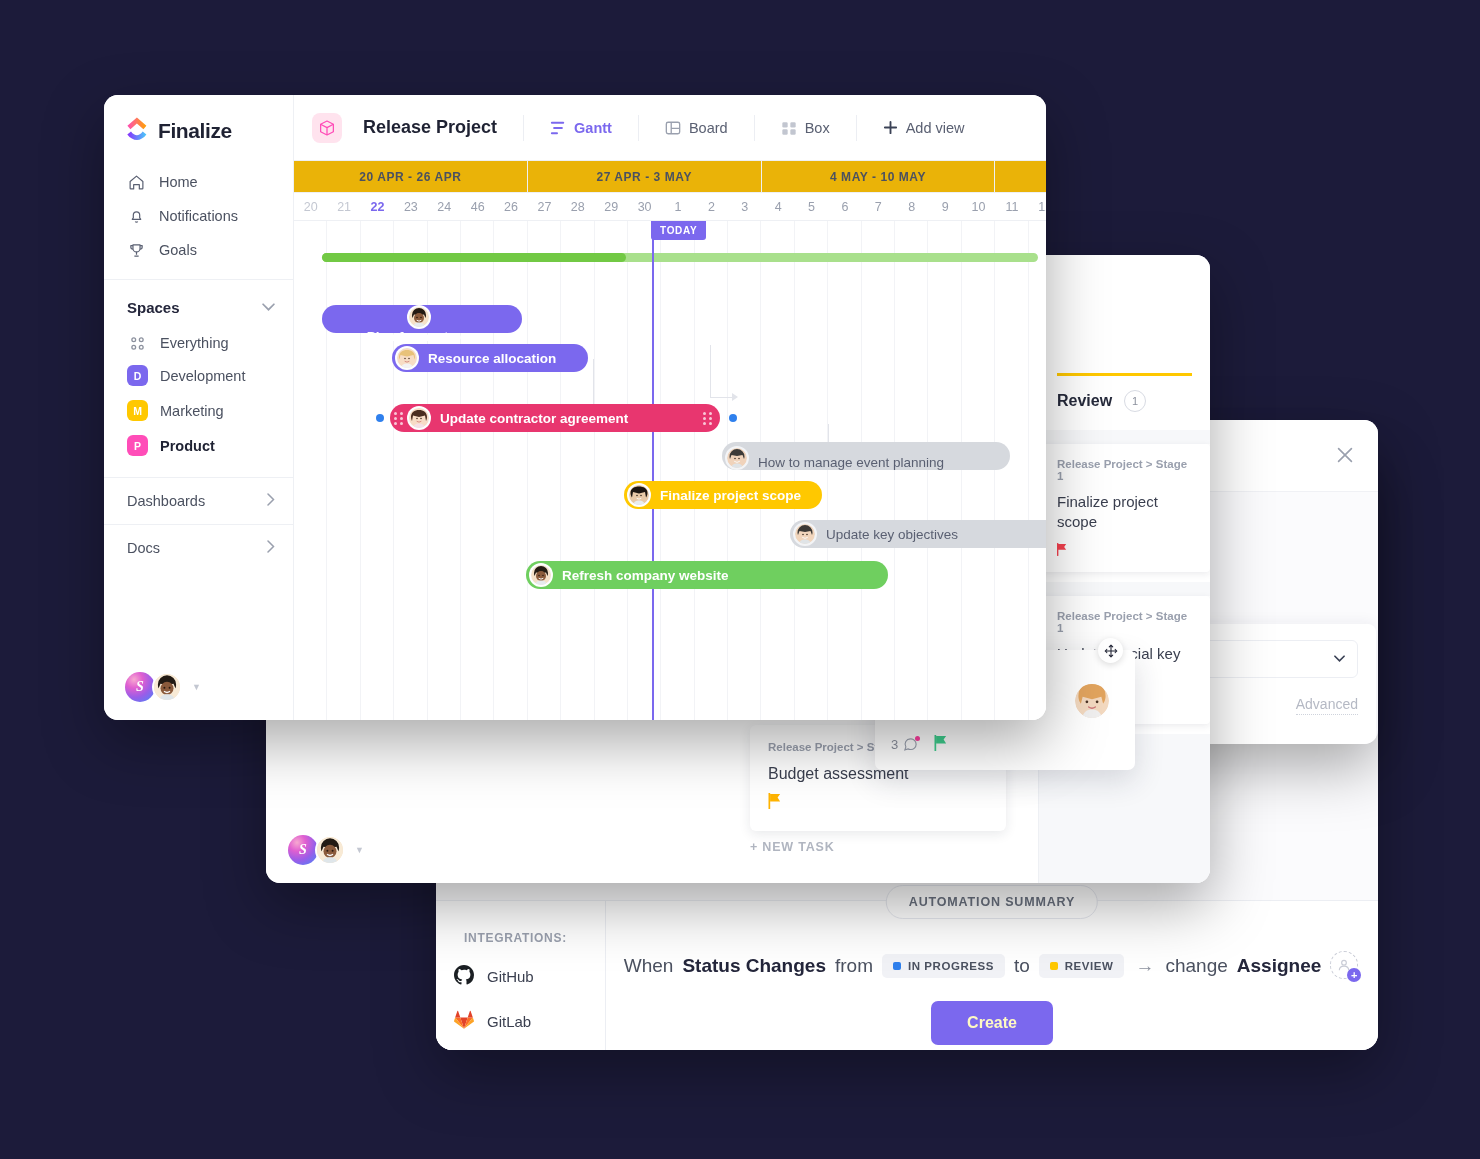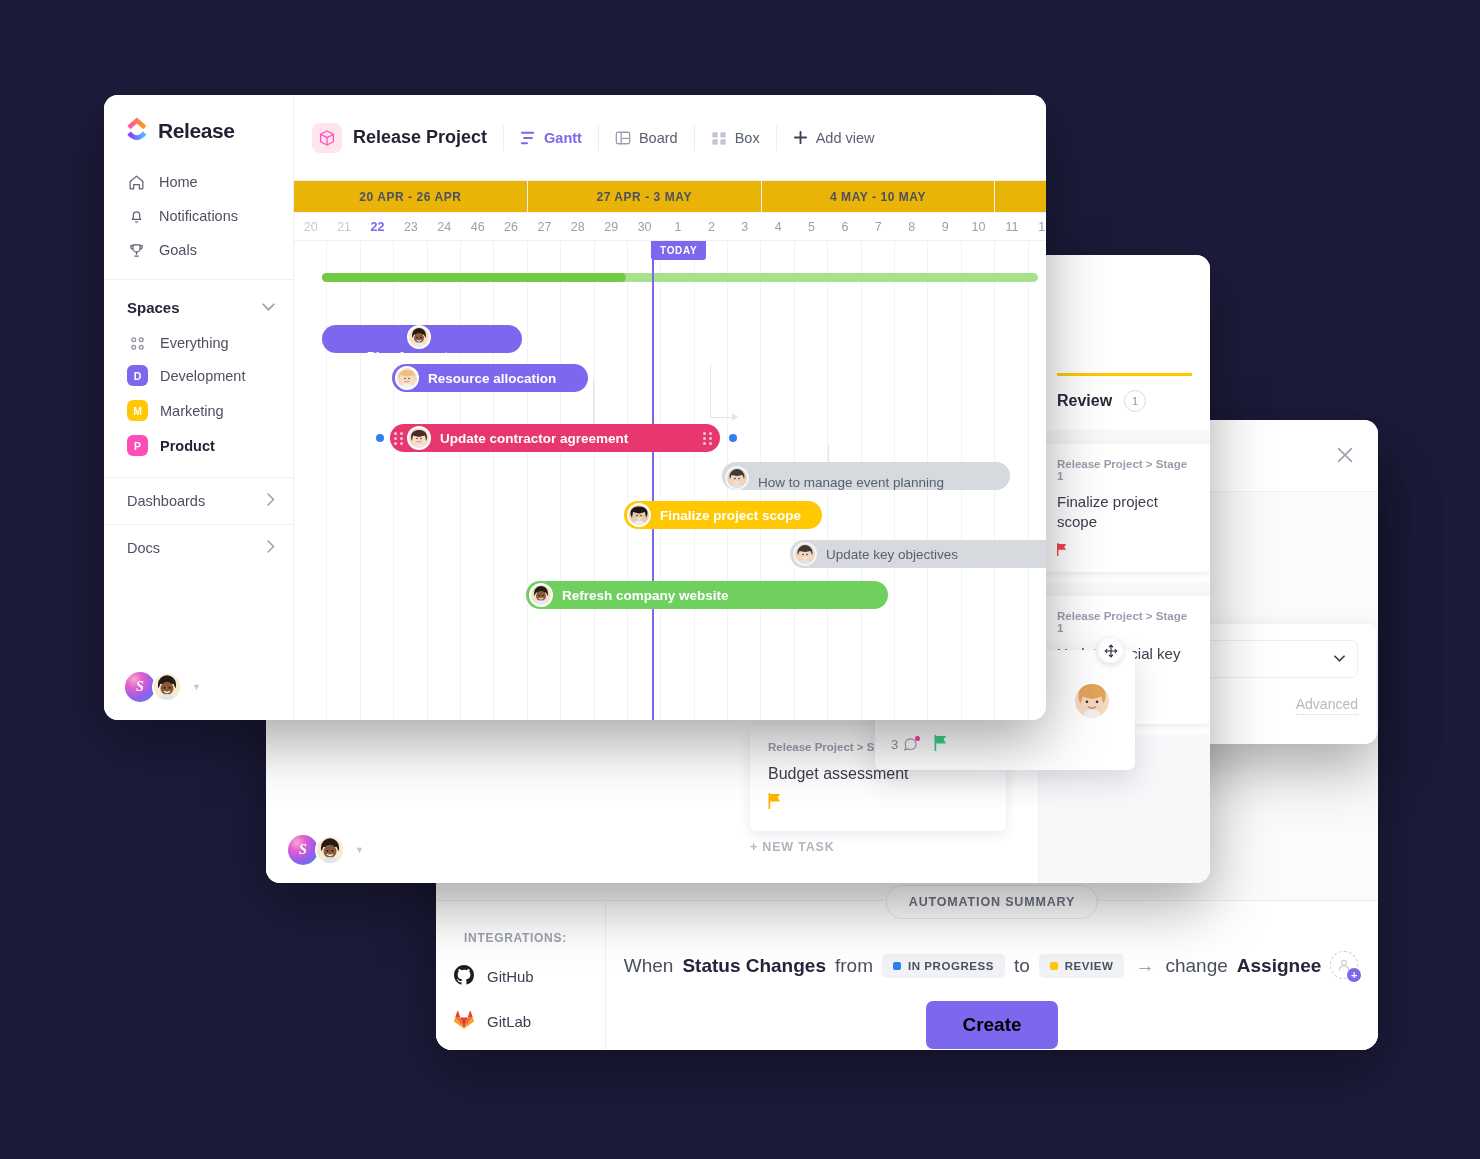--- a/index.html
+++ b/index.html
@@ -66,23 +66,23 @@
     border: 1.4px dashed #c9ccd6;
     display:flex; align-items:center; justify-content:center;
   }
   .assignee-add .plusbadge {
     position: absolute; right: -1px; bottom: -1px;
     width: 14px; height: 14px; border-radius: 50%; background: #7b68ee;
     color: #fff; font-size: 11px; line-height: 14px; text-align: center;
     font-weight: 700;
   }
   .create-btn {
-    display: block; margin: 20px auto 0; background: #7b68ee; color: #000000;
+    display: block; margin: 20px auto 0; background: #7b68ee; color: #fef9c3;
     border: none; border-radius: 7px; padding: 13px 36px;
-    font-size: 19px; font-weight: 700; cursor: pointer;
+    font-size: 16px; font-weight: 700; cursor: pointer;
     font-family: "Liberation Sans", sans-serif;
   }
 
   
   #win-board {
     left: 266px; top: 255px; width: 944px; height: 628px;
     border-radius: 14px;
   }
   .board-inner { display: flex; height: 100%; }
   .board-blank { flex: 1; background: #fff; }
@@ -232,21 +232,21 @@
   }
   .av-ph {
     width: 30px; height: 30px; border-radius: 50%; margin-left: -9px;
     border: 2px solid #fff; overflow: hidden; background: #f5e4cd;
   }
   .caret-sm { color:#c3c7d1; font-size: 9px; margin-left: 4px;}
 
   
   .gantt-main { flex: 1; position: relative; overflow: hidden; background: #fff; }
   .topbar {
-    height: 86px; display: flex; align-items: center; gap: 0;
+    height: 66px; display: flex; align-items: center; gap: 10px;
     padding-left: 18px; border-bottom: 1px solid #eef0f4;
   }
   .proj-icon {
     width: 30px; height: 30px; border-radius: 8px; background: #ffe3ee;
     display: flex; align-items: center; justify-content: center; margin-right: 11px;
   }
   .proj-title { font-size: 18px; font-weight: 700; color: #1f2233; }
   .vsep { width: 1px; height: 26px; background: #eceef3; margin: 0 16px; }
   .view-tab {
     display: flex; align-items: center; gap: 8px; font-size: 14.5px;
@@ -527,21 +527,21 @@
               </linearGradient>
               <linearGradient id="lgBot" x1="0" y1="0" x2="1" y2="0">
                 <stop offset="0" stop-color="#8930fd"></stop>
                   <stop offset="1" stop-color="#49ccf9"></stop>
               </linearGradient>
             </defs>
             <path d="M2.3 17.4 6 14.6c1.9 2.5 4 3.7 5.9 3.7s3.9-1.2 5.8-3.7l3.7 2.8c-2.8 3.6-6.2 5.5-9.5 5.5s-6.8-1.9-9.6-5.5z" fill="url(#lgBot)"></path>
             <path d="M11.9 6.6 5.4 12.2 2.4 8.7 11.9.6l9.5 8.1-3 3.5z" fill="url(#lgTop)"></path>
           </svg>
         </span>
-        <span class="logo-text">Release</span>
+        <span class="logo-text">Finalize</span>
       </div>
 
       <div class="nav-item">
         <span class="nav-icon">
           <svg width="17" height="17" viewBox="0 0 24 24" fill="none" stroke="#5a6072" stroke-width="1.7" stroke-linejoin="round">
               <path d="M3 10.5 12 3l9 7.5V20a1 1 0 0 1-1 1h-4v-6H8v6H4a1 1 0 0 1-1-1z"></path>
             </svg>
         </span>
         <span>Home</span>
       </div>

